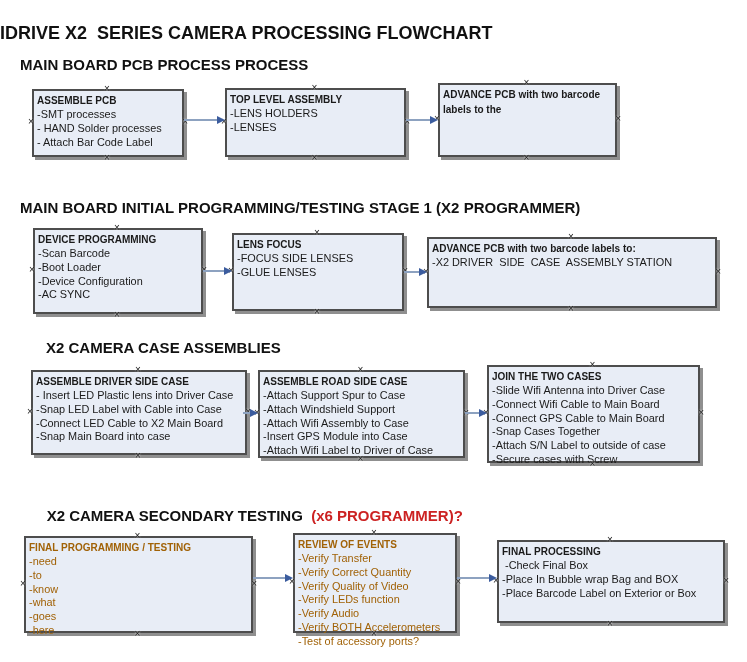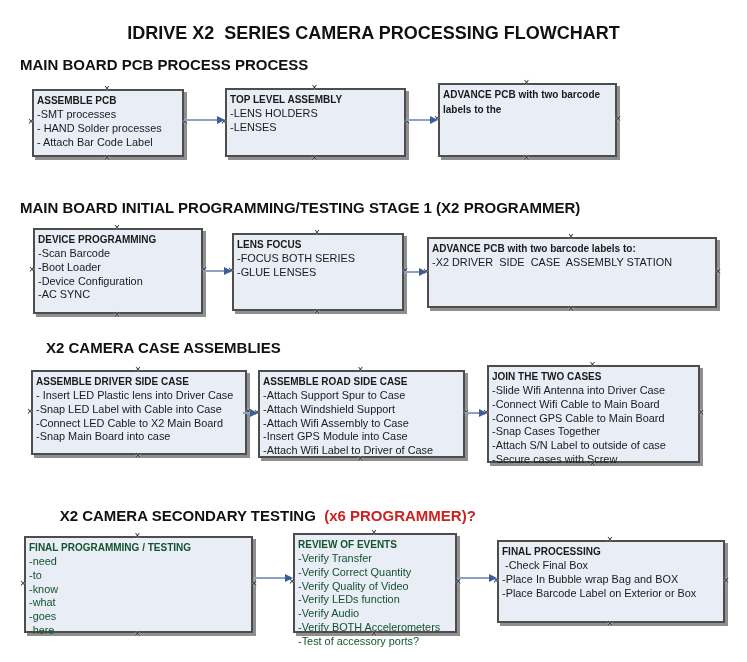--- a/index.html
+++ b/index.html
@@ -1,34 +1,34 @@
 <!DOCTYPE html>
 <html><head>
 <meta charset="utf-8">
 <style>
   html,body{margin:0;padding:0;background:#ffffff;font-family:"Liberation Sans",sans-serif;}
   .canvas{position:relative;width:747px;height:662px;background:#ffffff;overflow:hidden;}
 
-  .main-title{position:absolute;top:23px;left:0;width:747px;text-align:center;
+  .main-title{position:absolute;top:23px;left:0;width:747px;text-align:left;
     font-weight:bold;font-size:18px;color:#111;white-space:pre-wrap;}
 
   .sec-heading{position:absolute;font-weight:bold;font-size:15px;color:#111;white-space:pre-wrap;}
   .h1{left:20px;top:56px;}
   .h2{left:20px;top:199px;}
   .h3{left:46px;top:339px;}
-  .h4{left:43px;top:490px;}
+  .h4{left:30px;top:490px;}
   .red-part{color:#cc2222;}
 
   .fbox{position:absolute;background:#e8edf6;border:2px solid #4d4d4d;
     box-shadow:3px 3px 0 #8f8f8f;padding:2px 4px 2px 3px;box-sizing:border-box;
     color:#1a1a1a;overflow:visible;}
   .btitle{font-weight:bold;font-size:10px;line-height:15px;white-space:pre-wrap;}
   .bitem{font-size:10.9px;line-height:13.8px;white-space:pre;}
   .bold-items .bitem{font-weight:bold;font-size:12.5px;line-height:15px;}
-  .red .btitle,.red .bitem{color:#14532d;}
+  .red .btitle,.red .bitem{color:#a16207;}
 
   .bA{left:32px; top:89px; width:152px;height:68px;}
   .bB{left:225px;top:88px; width:181px;height:69px;}
   .bC{left:438px;top:83px; width:179px;height:74px;}
   .bD{left:33px; top:228px;width:170px;height:86px;}
   .bE{left:232px;top:233px;width:172px;height:78px;}
   .bF{left:427px;top:237px;width:290px;height:71px;}
   .bG{left:31px; top:370px;width:216px;height:85px;}
   .bH{left:258px;top:370px;width:207px;height:88px;}
   .bI{left:487px;top:365px;width:213px;height:98px;}
@@ -103,21 +103,21 @@
     <div class="bitem">-Boot Loader</div>
     <div class="bitem">-Device Configuration</div>
     <div class="bitem">-AC SYNC</div>
   <span class="hx ht">×</span>
       <span class="hx hb">×</span>
       <span class="hx hl">×</span>
       <span class="hx hr">×</span>
     </div>
   <div class="fbox bE">
     <div class="btitle">LENS FOCUS</div>
-    <div class="bitem">-FOCUS BOTH SERIES</div>
+    <div class="bitem">-FOCUS SIDE LENSES</div>
     <div class="bitem">-GLUE LENSES</div>
   <span class="hx ht">×</span>
       <span class="hx hb">×</span>
       <span class="hx hl">×</span>
       <span class="hx hr">×</span>
     </div>
   <div class="fbox bF">
     <div class="btitle">ADVANCE PCB with two barcode labels to:</div>
     <div class="bitem">-X2 DRIVER  SIDE  CASE  ASSEMBLY STATION</div>
   <span class="hx ht">×</span>

